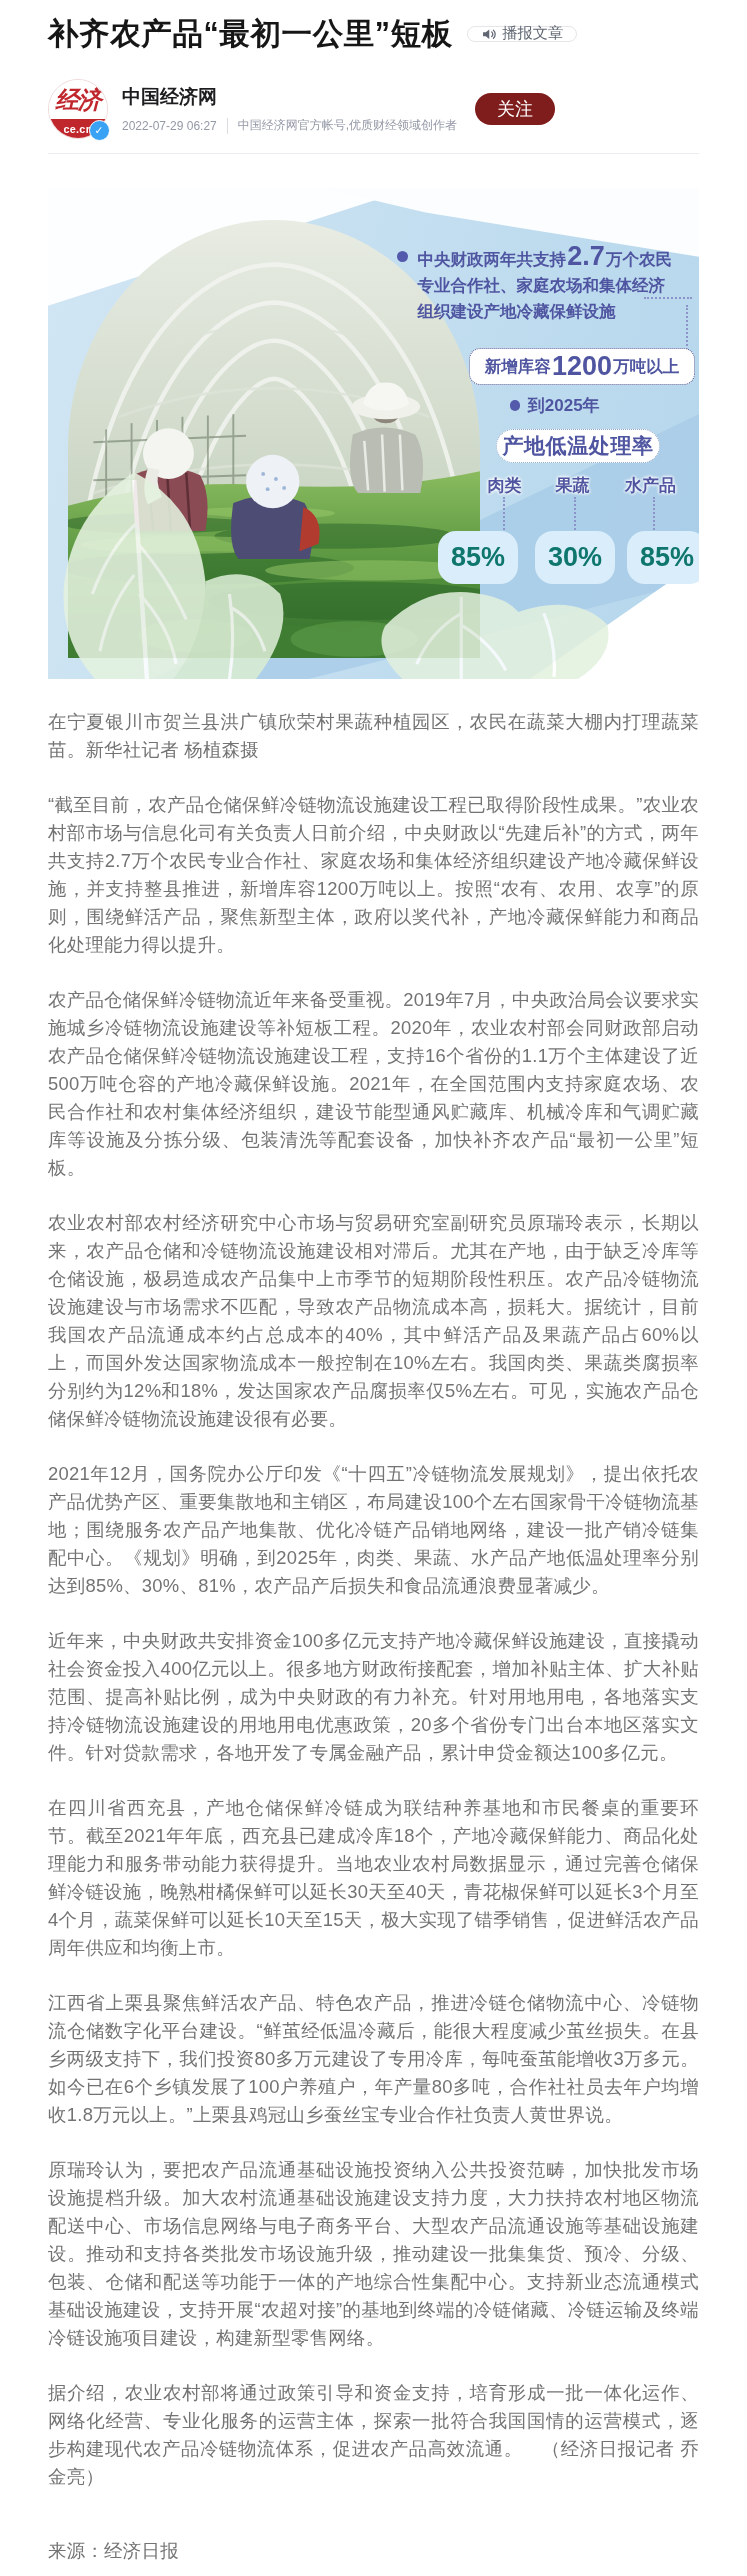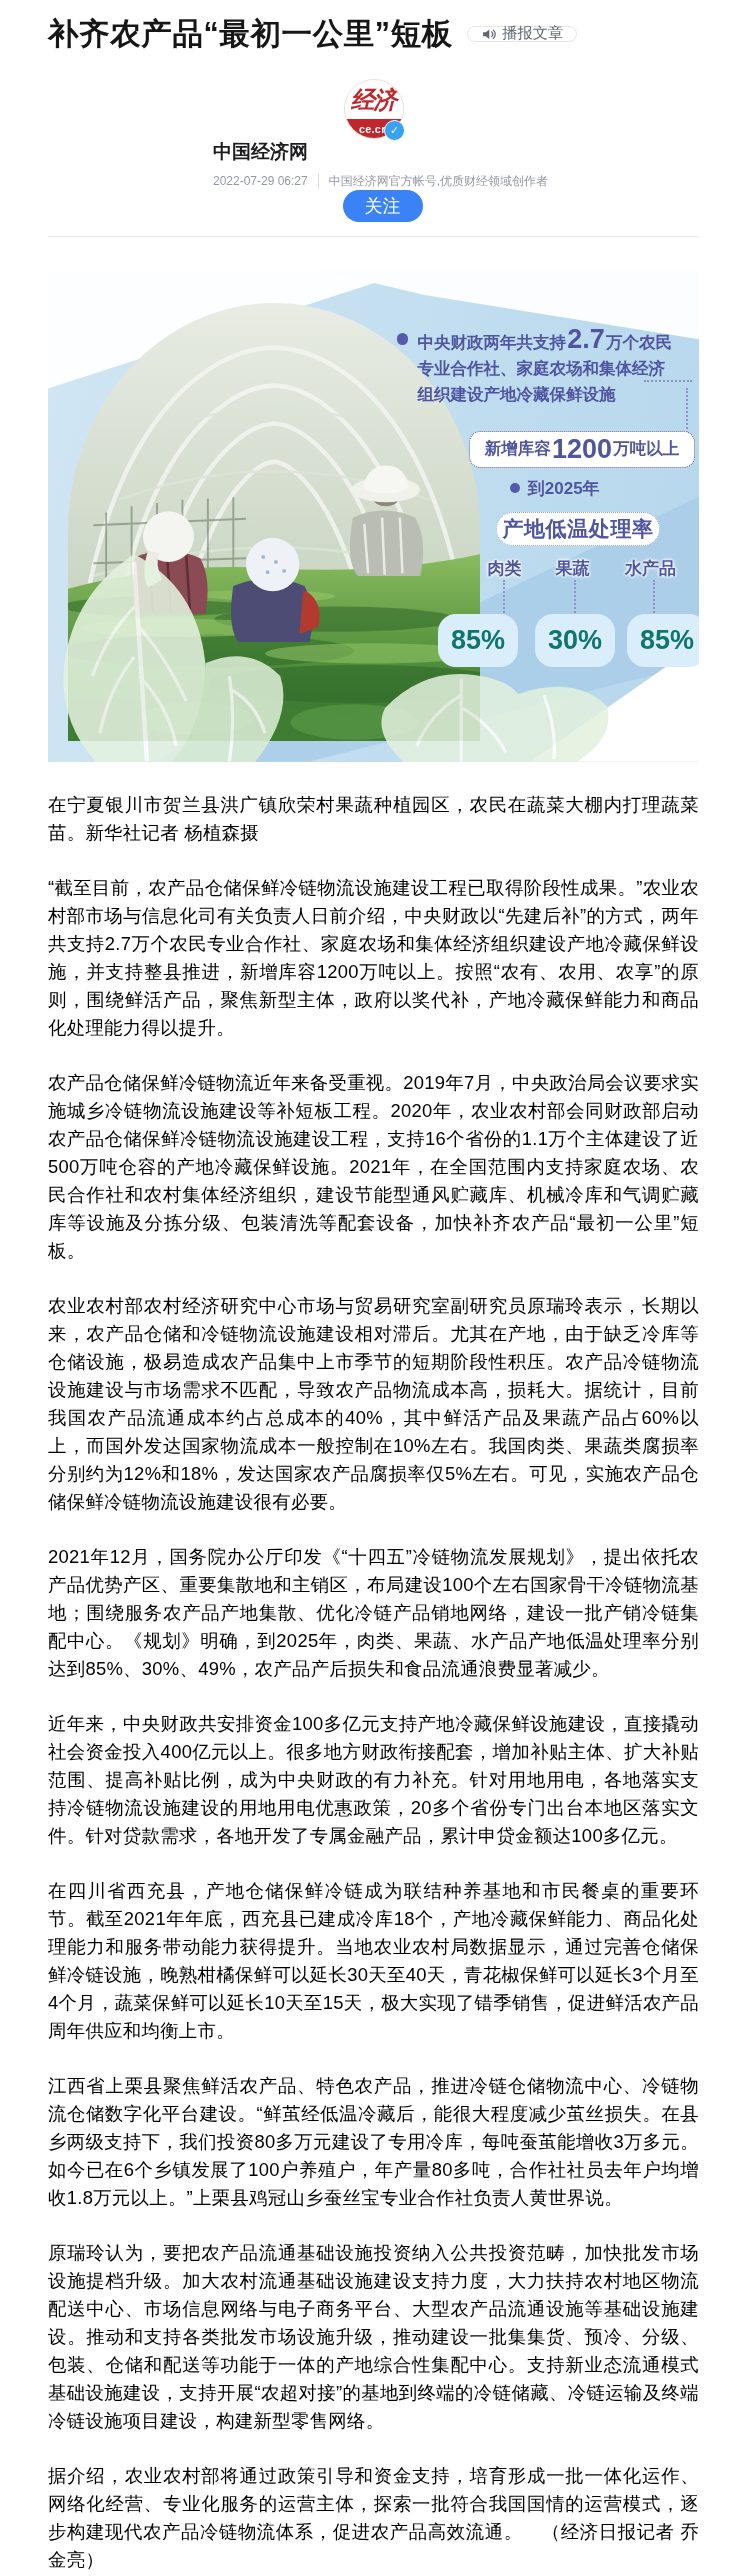--- a/index.html
+++ b/index.html
@@ -7,35 +7,35 @@
   .page{width:747px;box-sizing:border-box;padding:14px 48px 29px;margin:0 auto;background:#fff;}
 
   
   .title-row{display:flex;align-items:center;}
   .page-title{font-size:30.5px;line-height:1.3;font-weight:700;color:#161616;margin:0;letter-spacing:0.6px;white-space:nowrap;}
   .broadcast{display:flex;align-items:center;gap:5.1px;margin-left:14px;height:16px;padding:0 12.7px;
     background:#fff;border:0.6px solid #e6e6e9;border-radius:14px;color:#5f6672;font-size:15.3px;cursor:pointer;flex:none;}
   .broadcast svg{display:block;}
 
   
-  .author-row{display:flex;align-items:center;margin-top:25.4px;flex-direction:column;}
+  .author-row{display:flex;align-items:center;margin-top:25.4px;}
   .logo{position:relative;width:58px;height:58px;border-radius:50%;background:#fff;border:0.6px solid #f0d9d9;
     overflow:visible;flex:none;cursor:pointer;}
   .logo-inner{position:absolute;inset:0;border-radius:50%;overflow:hidden;background:#fff;}
   .logo-cn{position:absolute;top:3.8px;left:0;width:100%;text-align:center;font-size:24px;font-weight:700;
     font-style:italic;color:#c0272d;letter-spacing:-1.3px;}
   .logo-band{position:absolute;left:0;right:0;bottom:0;height:19px;background:#c0272d;display:flex;align-items:center;justify-content:center;}
   .logo-en{color:#fff;font-size:10.8px;font-weight:700;letter-spacing:0.3px;}
   .verified{position:absolute;right:-2.5px;bottom:-2.5px;width:19px;height:19px;border-radius:50%;background:#3aa2f5;
     border:1.9px solid #fff;color:#fff;font-size:10.8px;font-weight:700;display:flex;align-items:center;justify-content:center;}
   .author-info{margin-left:14px;}
   .pub-name{font-size:19px;font-weight:600;color:#1d1d1f;cursor:pointer;}
   .pub-meta{display:flex;align-items:center;margin-top:7.6px;font-size:12px;color:#9499a6;}
   .vbar{width:0.6px;height:16.5px;background:#dcdce0;margin:0 10.2px;display:inline-block;}
-  .follow{margin-left:18px;width:80px;height:32px;border:none;border-radius:16px;background:#3b82f6;color:#fff;
+  .follow{margin-left:18px;width:80px;height:32px;border:none;border-radius:16px;background:#7f1d1d;color:#fff;
     font-size:18px;cursor:pointer;flex:none;}
 
   .divider{border:none;border-top:0.6px solid #ececf0;margin:14px 0 0;}
 
   
   .hero{position:relative;width:651px;height:491px;margin:34px 0 0;overflow:hidden;
     background:linear-gradient(105deg,#d2e6f4 0%,#c4dff0 45%,#b5d6ec 100%);}
   .hero *{box-sizing:border-box;}
   .bg-white-left{position:absolute;inset:0;background:#fdfeff;clip-path:polygon(0 0,56% 0,0 24%);z-index:0;}
   .bg-white-right{position:absolute;inset:0;background:#fbfdfe;clip-path:polygon(42% 0,100% 0,100% 14%,58% 5%);z-index:0;}
@@ -66,21 +66,21 @@
     text-shadow:0 0 3.2px #fff,0 0 3.2px #fff,0 0 3.2px #fff;}
   .rl1{left:416px;} .rl2{left:484px;} .rl3{left:562px;}
   .rate-dot{top:309px;height:33px;width:0;border-left:2.5px dotted #8b93c9;}
   .rd1{left:455px;} .rd2{left:526px;} .rd3{left:605px;}
   .chip{top:343px;width:80px;height:53px;background:#d9edfa;border-radius:18px;
     display:flex;align-items:center;justify-content:center;font-size:27px;color:#0f766e;}
   .rc1{left:390px;} .rc2{left:487px;} .rc3{left:579px;}
 
   
   .article{margin-top:29px;}
-  .article p{font-size:18.4px;line-height:28px;margin:0 0 27px;color:#000000;text-align:justify;letter-spacing:0.3px;}
+  .article p{font-size:18.4px;line-height:28px;margin:0 0 27px;color:#737373;text-align:justify;letter-spacing:0.3px;}
   .article .caption{margin-bottom:27px;}
   .article .source{margin:46px 0 0;}
 </style>
 </head>
 <body>
 
 <div class="page">
 
   <div class="title-row">
     <h1 class="page-title">补齐农产品“最初一公里”短板</h1>
@@ -262,21 +262,21 @@
     <div class="ig chip rc1">85%</div>
     <div class="ig chip rc2">30%</div>
     <div class="ig chip rc3">85%</div>
   </figure>
 
   <div class="article">
     <p class="caption">在宁夏银川市贺兰县洪广镇欣荣村果蔬种植园区，农民在蔬菜大棚内打理蔬菜苗。新华社记者 杨植森摄</p>
     <p>“截至目前，农产品仓储保鲜冷链物流设施建设工程已取得阶段性成果。”农业农村部市场与信息化司有关负责人日前介绍，中央财政以“先建后补”的方式，两年共支持2.7万个农民专业合作社、家庭农场和集体经济组织建设产地冷藏保鲜设施，并支持整县推进，新增库容1200万吨以上。按照“农有、农用、农享”的原则，围绕鲜活产品，聚焦新型主体，政府以奖代补，产地冷藏保鲜能力和商品化处理能力得以提升。</p>
     <p>农产品仓储保鲜冷链物流近年来备受重视。2019年7月，中央政治局会议要求实施城乡冷链物流设施建设等补短板工程。2020年，农业农村部会同财政部启动农产品仓储保鲜冷链物流设施建设工程，支持16个省份的1.1万个主体建设了近500万吨仓容的产地冷藏保鲜设施。2021年，在全国范围内支持家庭农场、农民合作社和农村集体经济组织，建设节能型通风贮藏库、机械冷库和气调贮藏库等设施及分拣分级、包装清洗等配套设备，加快补齐农产品“最初一公里”短板。</p>
     <p>农业农村部农村经济研究中心市场与贸易研究室副研究员原瑞玲表示，长期以来，农产品仓储和冷链物流设施建设相对滞后。尤其在产地，由于缺乏冷库等仓储设施，极易造成农产品集中上市季节的短期阶段性积压。农产品冷链物流设施建设与市场需求不匹配，导致农产品物流成本高，损耗大。据统计，目前我国农产品流通成本约占总成本的40%，其中鲜活产品及果蔬产品占60%以上，而国外发达国家物流成本一般控制在10%左右。我国肉类、果蔬类腐损率分别约为12%和18%，发达国家农产品腐损率仅5%左右。可见，实施农产品仓储保鲜冷链物流设施建设很有必要。</p>
-    <p>2021年12月，国务院办公厅印发《“十四五”冷链物流发展规划》，提出依托农产品优势产区、重要集散地和主销区，布局建设100个左右国家骨干冷链物流基地；围绕服务农产品产地集散、优化冷链产品销地网络，建设一批产销冷链集配中心。《规划》明确，到2025年，肉类、果蔬、水产品产地低温处理率分别达到85%、30%、49%，农产品产后损失和食品流通浪费显著减少。</p>
+    <p>2021年12月，国务院办公厅印发《“十四五”冷链物流发展规划》，提出依托农产品优势产区、重要集散地和主销区，布局建设100个左右国家骨干冷链物流基地；围绕服务农产品产地集散、优化冷链产品销地网络，建设一批产销冷链集配中心。《规划》明确，到2025年，肉类、果蔬、水产品产地低温处理率分别达到85%、30%、81%，农产品产后损失和食品流通浪费显著减少。</p>
     <p>近年来，中央财政共安排资金100多亿元支持产地冷藏保鲜设施建设，直接撬动社会资金投入400亿元以上。很多地方财政衔接配套，增加补贴主体、扩大补贴范围、提高补贴比例，成为中央财政的有力补充。针对用地用电，各地落实支持冷链物流设施建设的用地用电优惠政策，20多个省份专门出台本地区落实文件。针对贷款需求，各地开发了专属金融产品，累计申贷金额达100多亿元。</p>
     <p>在四川省西充县，产地仓储保鲜冷链成为联结种养基地和市民餐桌的重要环节。截至2021年年底，西充县已建成冷库18个，产地冷藏保鲜能力、商品化处理能力和服务带动能力获得提升。当地农业农村局数据显示，通过完善仓储保鲜冷链设施，晚熟柑橘保鲜可以延长30天至40天，青花椒保鲜可以延长3个月至4个月，蔬菜保鲜可以延长10天至15天，极大实现了错季销售，促进鲜活农产品周年供应和均衡上市。</p>
     <p>江西省上栗县聚焦鲜活农产品、特色农产品，推进冷链仓储物流中心、冷链物流仓储数字化平台建设。“鲜茧经低温冷藏后，能很大程度减少茧丝损失。在县乡两级支持下，我们投资80多万元建设了专用冷库，每吨蚕茧能增收3万多元。如今已在6个乡镇发展了100户养殖户，年产量80多吨，合作社社员去年户均增收1.8万元以上。”上栗县鸡冠山乡蚕丝宝专业合作社负责人黄世界说。</p>
     <p>原瑞玲认为，要把农产品流通基础设施投资纳入公共投资范畴，加快批发市场设施提档升级。加大农村流通基础设施建设支持力度，大力扶持农村地区物流配送中心、市场信息网络与电子商务平台、大型农产品流通设施等基础设施建设。推动和支持各类批发市场设施升级，推动建设一批集集货、预冷、分级、包装、仓储和配送等功能于一体的产地综合性集配中心。支持新业态流通模式基础设施建设，支持开展“农超对接”的基地到终端的冷链储藏、冷链运输及终端冷链设施项目建设，构建新型零售网络。</p>
     <p>据介绍，农业农村部将通过政策引导和资金支持，培育形成一批一体化运作、网络化经营、专业化服务的运营主体，探索一批符合我国国情的运营模式，逐步构建现代农产品冷链物流体系，促进农产品高效流通。　（经济日报记者 乔金亮）</p>
     <p class="source">来源：经济日报</p>
   </div>
 
 </div>
 

